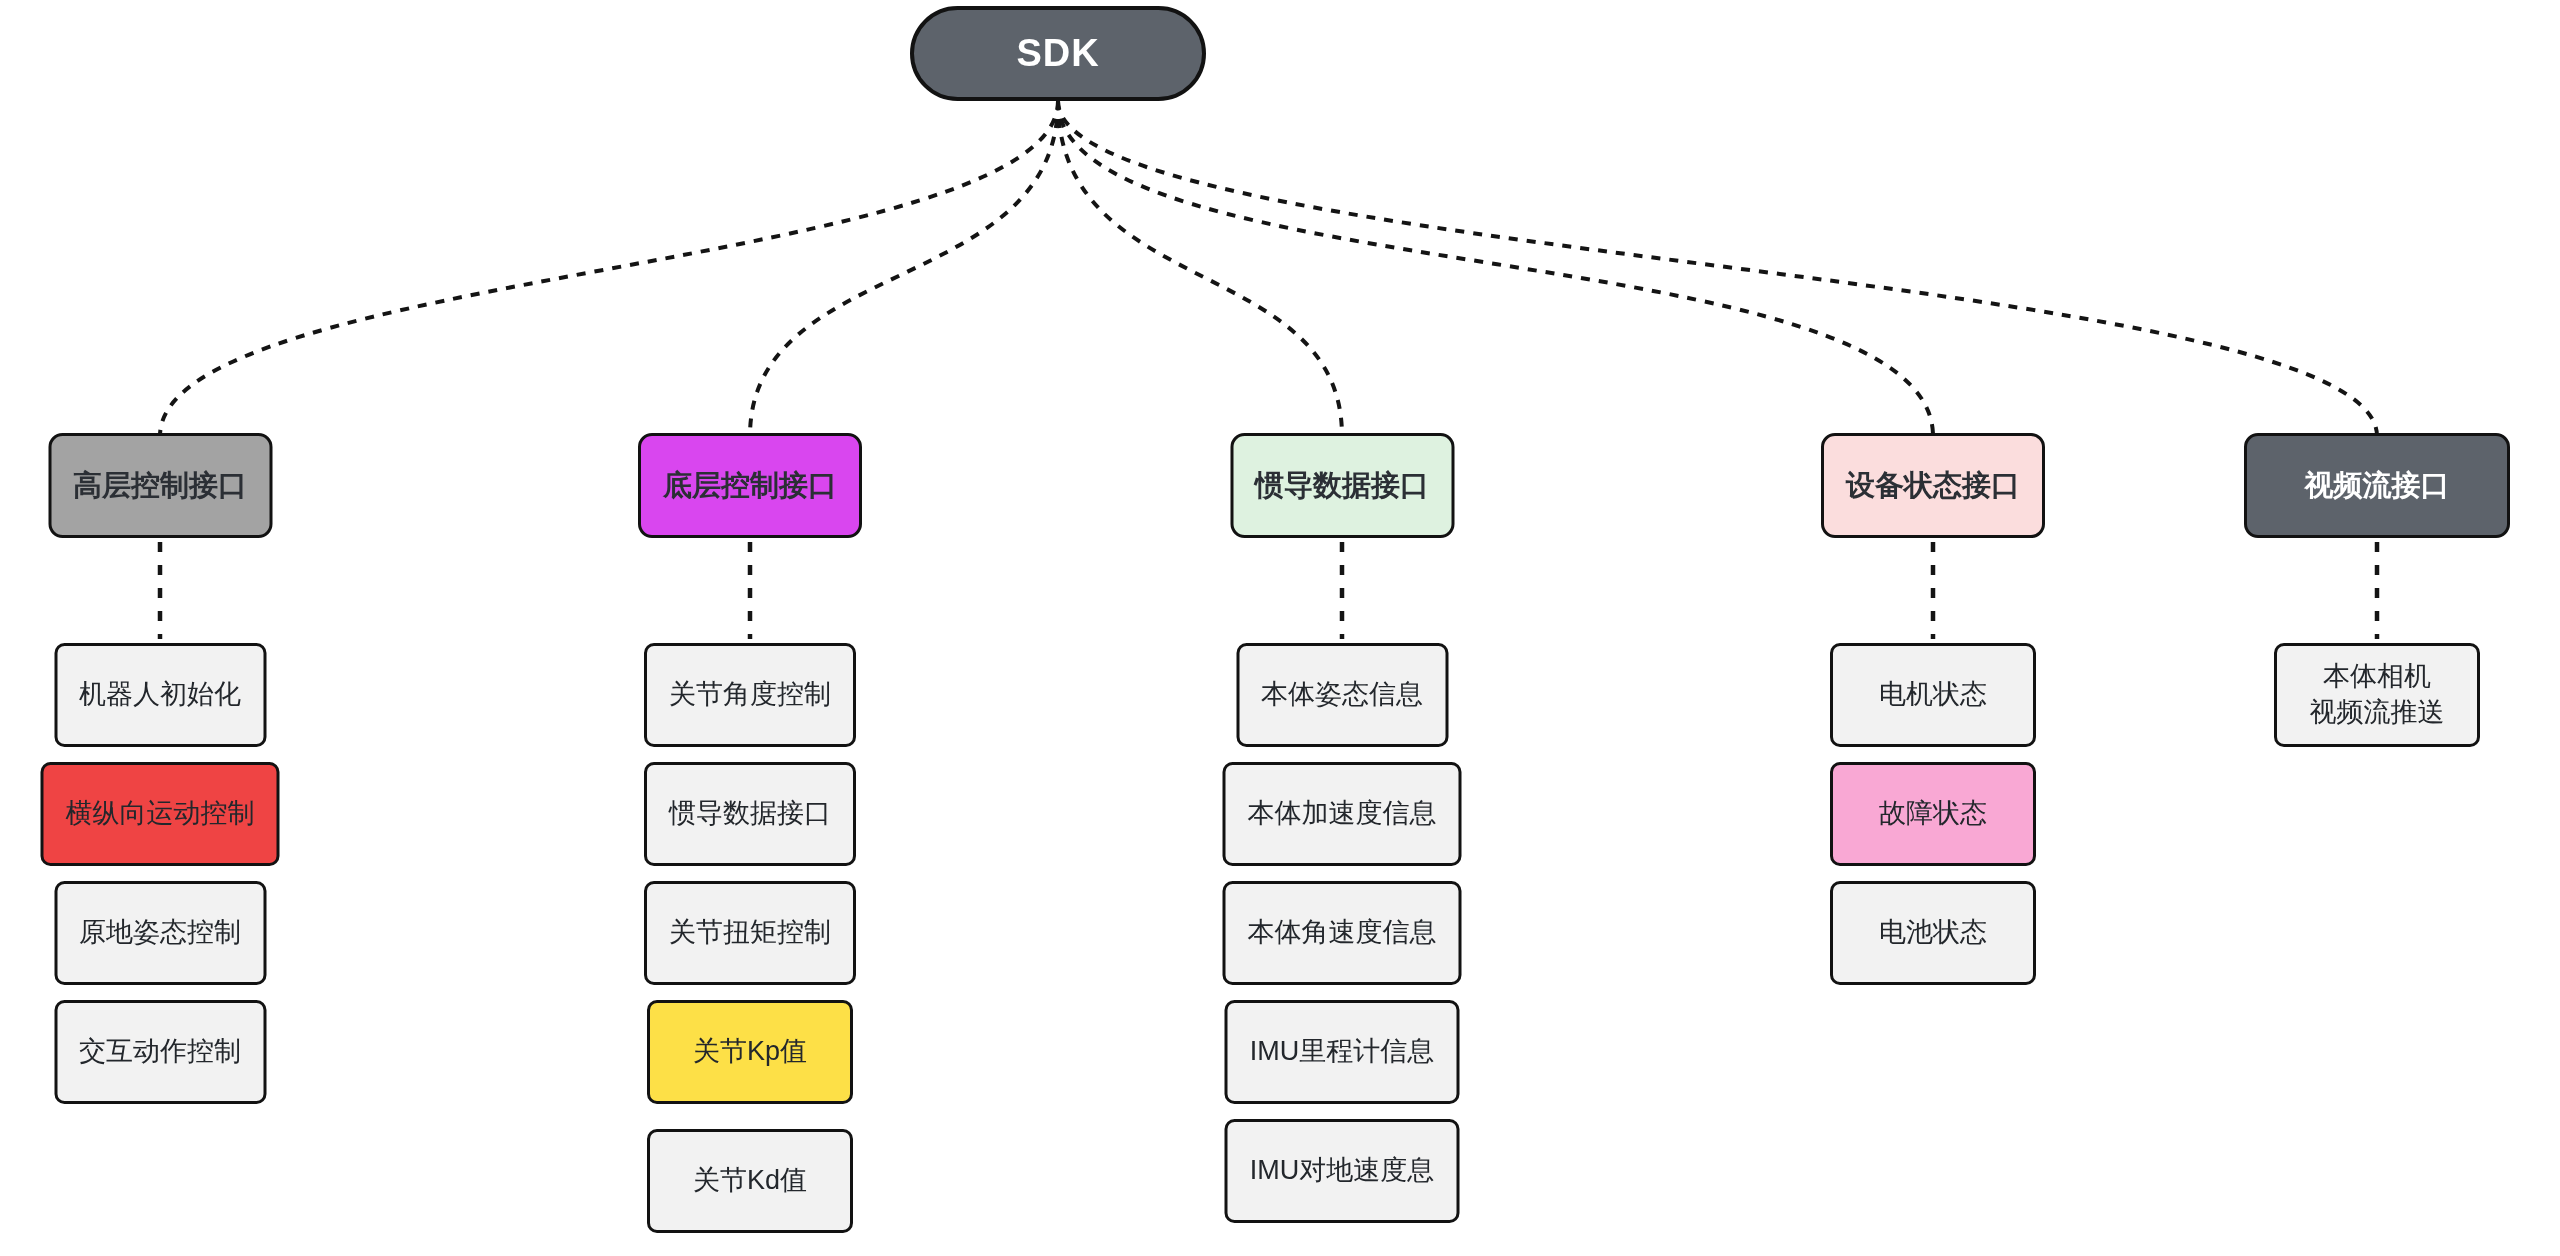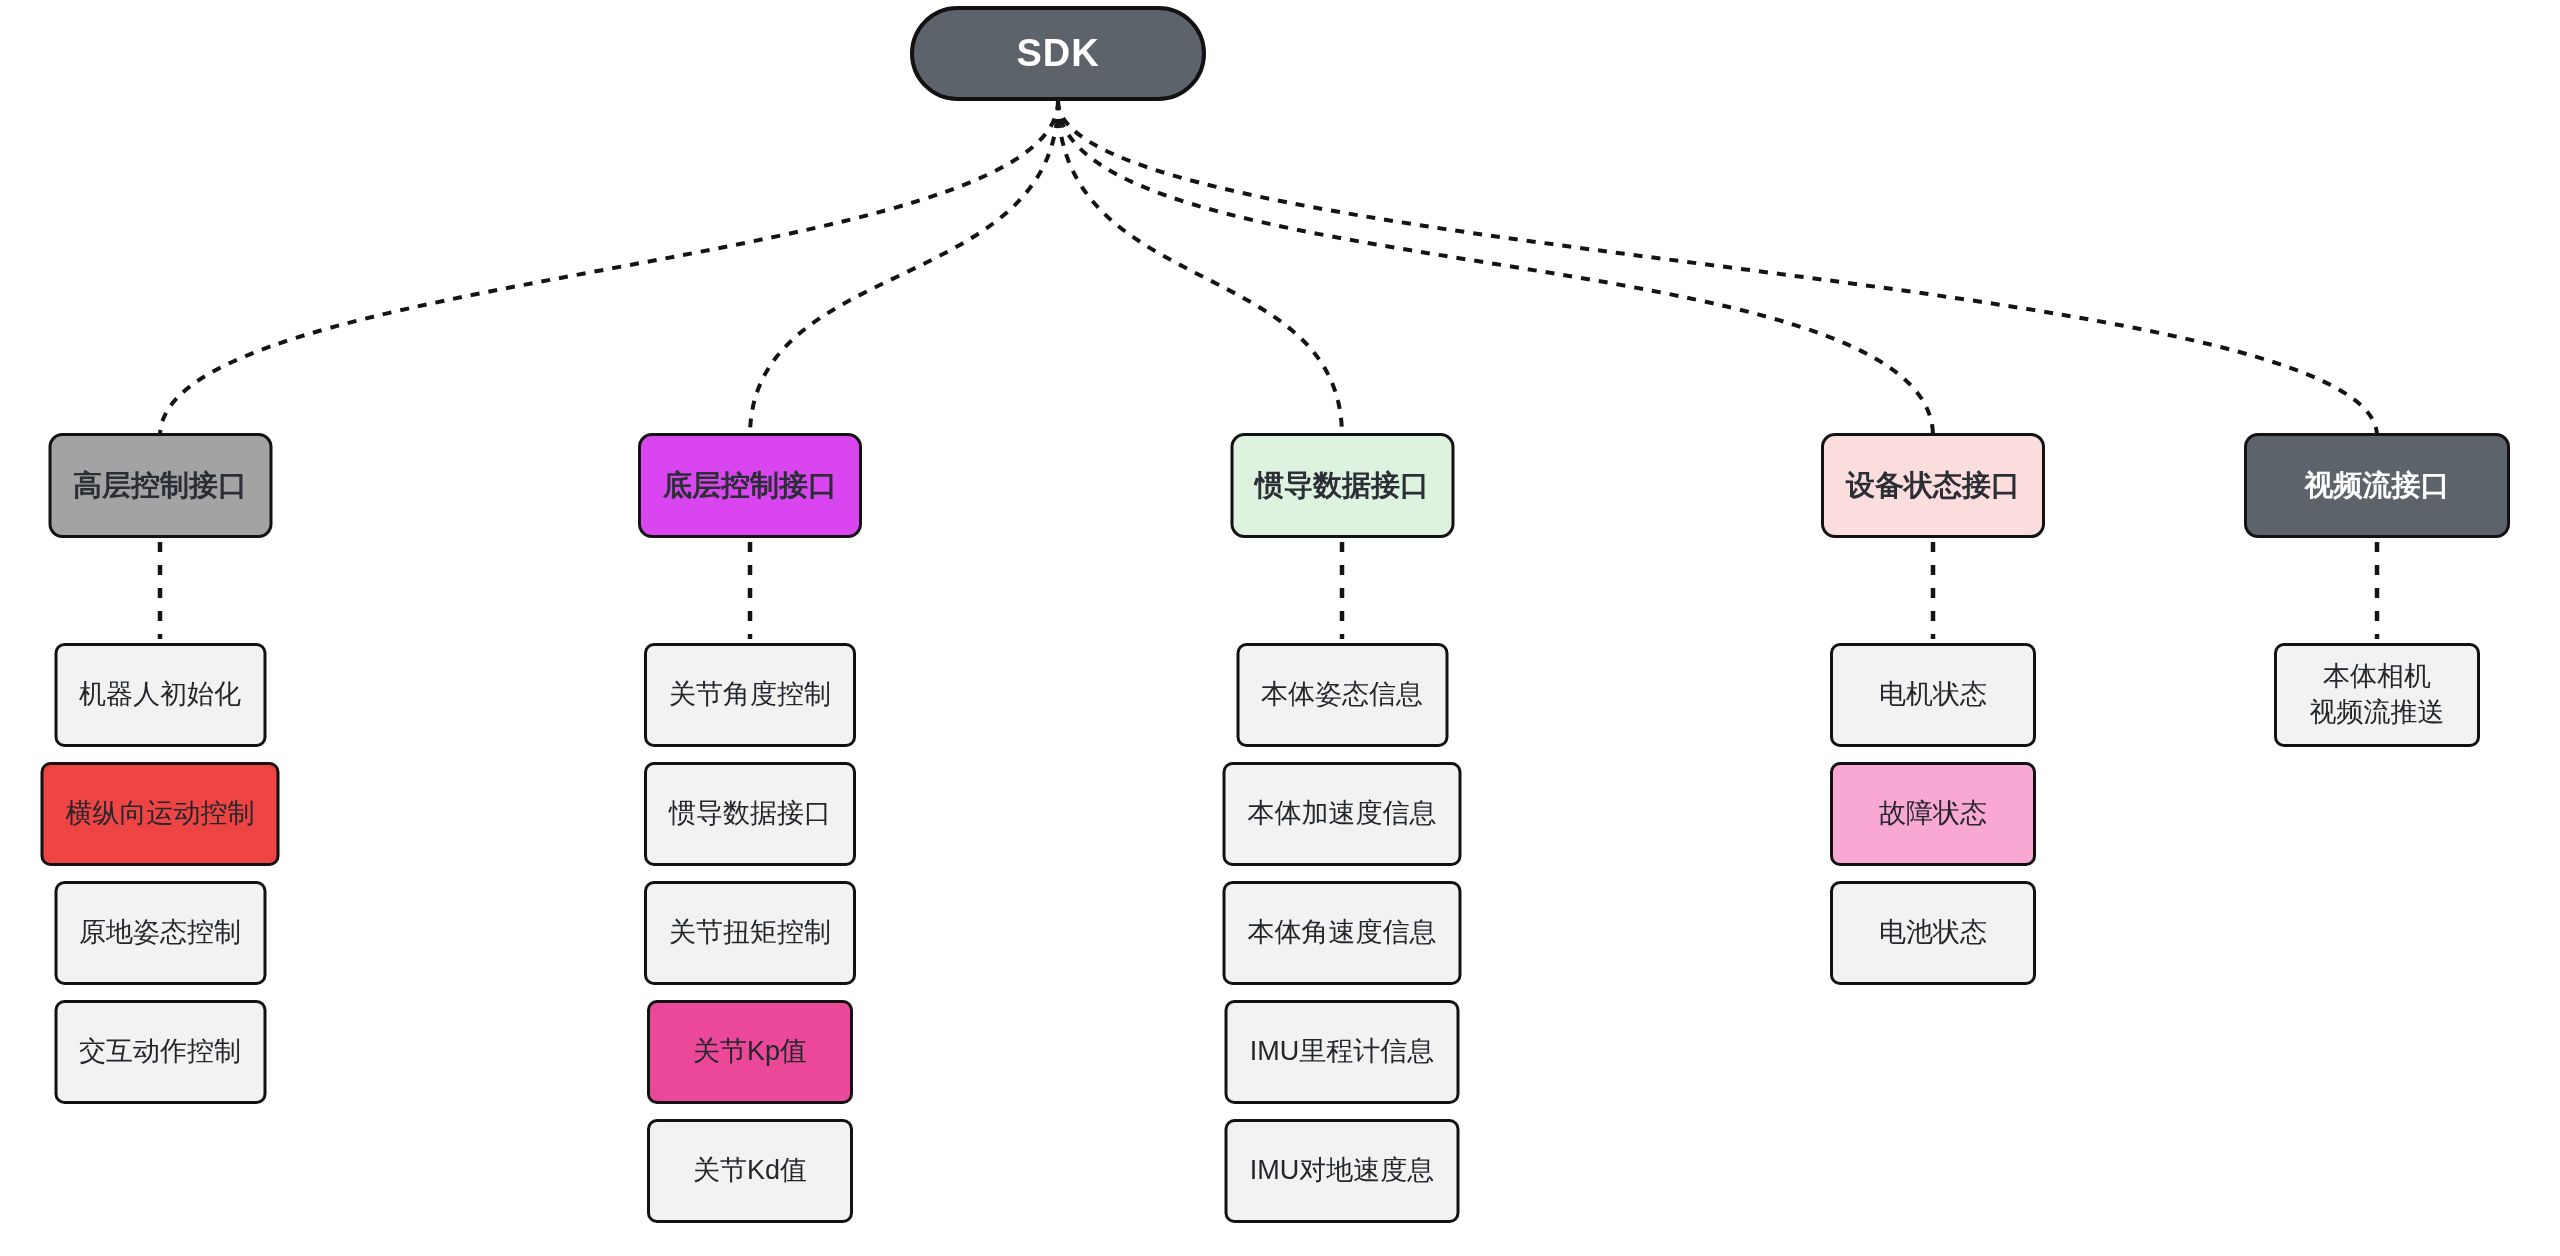--- a/index.html
+++ b/index.html
@@ -83,22 +83,22 @@
           <div class="node child" style="background: rgb(242, 242, 242);">原地姿态控制</div>
           <div class="node child" style="background: rgb(242, 242, 242);">交互动作控制</div>
         </div>
       </div>
       <div class="column" style="left: 750px;">
         <div class="node header" style="background: #d946ef; min-width: 214px;">底层控制接口</div>
         <div class="kids">
           <div class="node child" style="background: rgb(242, 242, 242);">关节角度控制</div>
           <div class="node child" style="background: rgb(242, 242, 242);">惯导数据接口</div>
           <div class="node child" style="background: rgb(242, 242, 242);">关节扭矩控制</div>
-          <div class="node child" style="background: #ec4899;">关节Kp值</div>
-          <div class="node child" style="background: rgb(242, 242, 242);">关节Kd值</div>
+          <div class="node child" style="background: #fde047;">关节Kp值</div>
+          <div class="node child" style="background: rgb(242, 242, 242); margin-top: 10px;">关节Kd值</div>
         </div>
       </div>
       <div class="column" style="left: 1342px;">
         <div class="node header" style="background: rgb(222, 242, 224); min-width: 214px;">惯导数据接口</div>
         <div class="kids">
           <div class="node child" style="background: rgb(242, 242, 242);">本体姿态信息</div>
           <div class="node child" style="background: rgb(242, 242, 242);">本体加速度信息</div>
           <div class="node child" style="background: rgb(242, 242, 242);">本体角速度信息</div>
           <div class="node child" style="background: rgb(242, 242, 242);">IMU里程计信息</div>
           <div class="node child" style="background: rgb(242, 242, 242);">IMU对地速度息</div>

